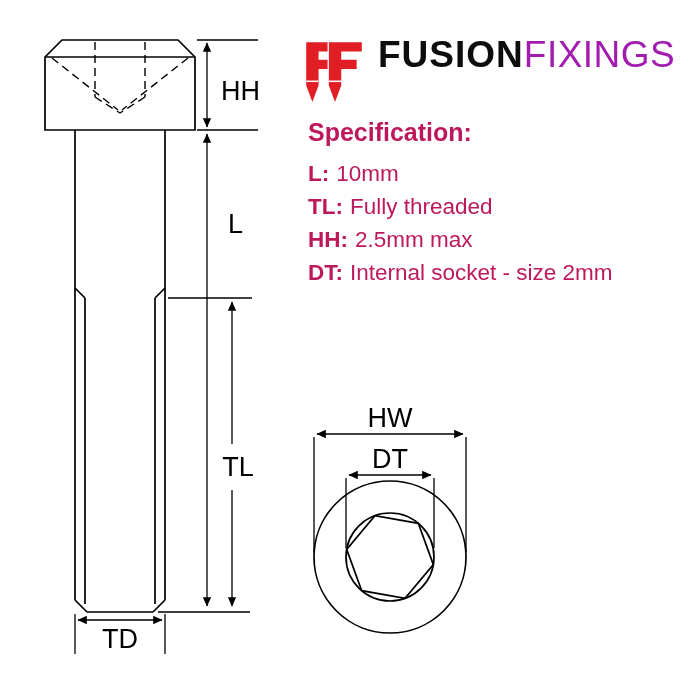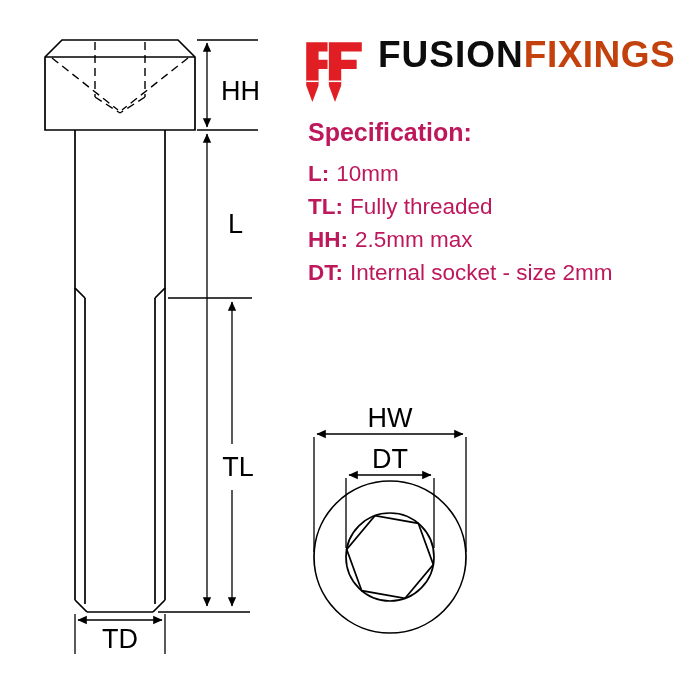--- a/index.html
+++ b/index.html
@@ -6,21 +6,21 @@
   #canvas{
     position:relative;width:700px;height:700px;background:#ffffff;
     font-family:"Liberation Sans", sans-serif;overflow:hidden;
   }
   #drawing{position:absolute;left:0;top:0;}
   
   .logo{position:absolute;left:302px;top:36px;display:flex;align-items:flex-start;}
   .logo-icon{width:64px;height:70px;margin-right:12px;}
   .brand{display:flex;flex-direction:row;justify-content:flex-start;margin-top:2px;}
   .brand-line1{font-size:37px;font-weight:800;color:#0d0d0d;letter-spacing:1px;line-height:33px;}
-  .brand-line2{font-size:37px;font-weight:700;color:#c2410c;letter-spacing:0.5px;line-height:33px;}
+  .brand-line2{font-size:37px;font-weight:400;color:#a21caf;letter-spacing:0.5px;line-height:33px;}
   
   .spec{position:absolute;left:308px;top:118px;width:395px;color:#be185d;}
   .spec-title{font-size:25px;font-weight:bold;margin-bottom:10px;}
   .spec-row{font-size:22.5px;line-height:33px;white-space:nowrap;}
   .spec-label{font-weight:bold;margin-right:7px;}
   
   .outline{stroke:#000;stroke-width:1.7;fill:none;}
   .outline-fill{stroke:#000;stroke-width:1.7;fill:#ffffff;}
   .hidden-line{stroke:#000;stroke-width:1.4;fill:none;stroke-dasharray:8 5;}
   .dim{stroke:#000;stroke-width:1.3;fill:none;}

